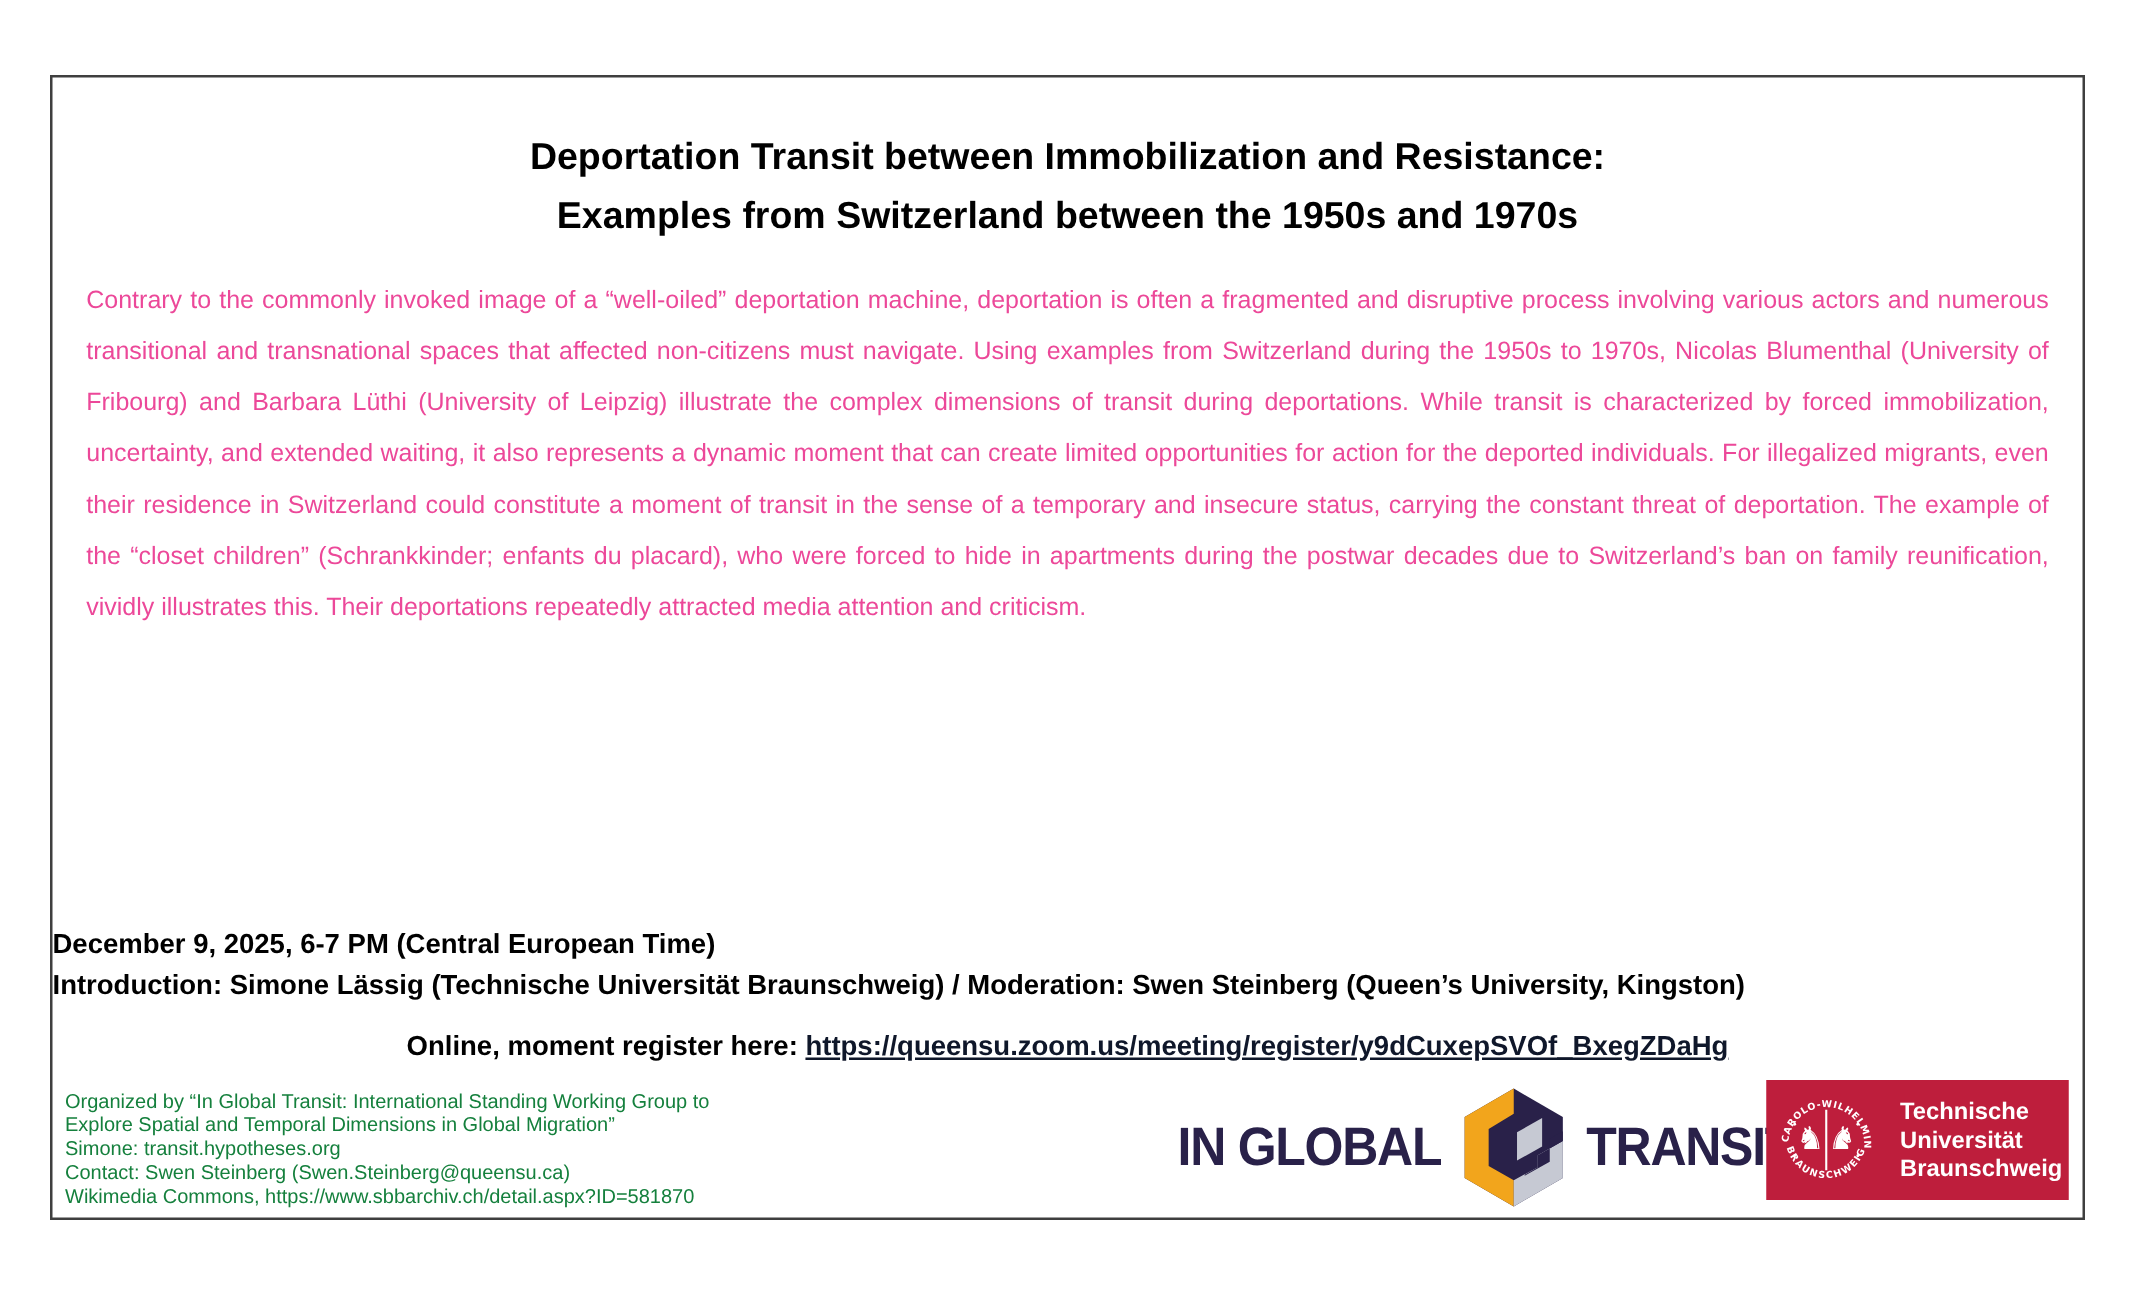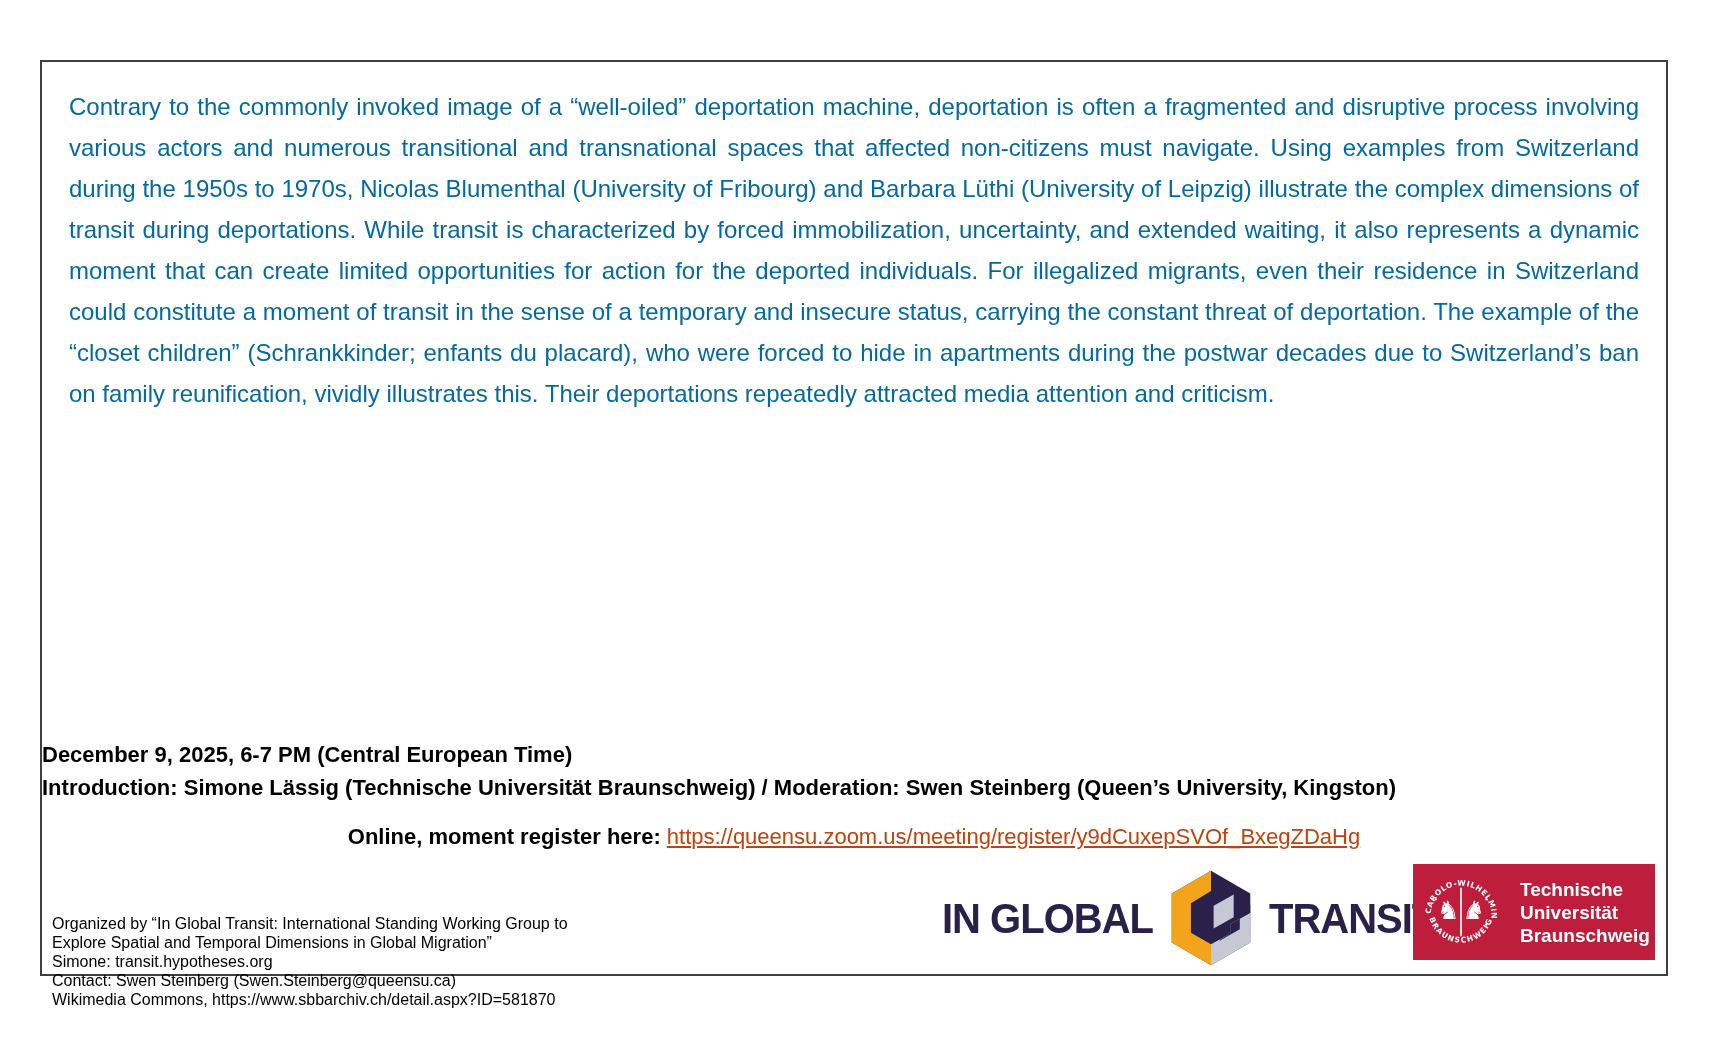--- a/index.html
+++ b/index.html
@@ -9,39 +9,39 @@
   }
   .frame{
     position:absolute;left:40px;top:60px;width:1624px;height:912px;
     border:2px solid #3f3f3f;background:#fff;
   }
   .title{
     margin:40px 30px 0 30px;text-align:center;font-weight:bold;
     font-size:30px;line-height:47px;color:#000;
   }
   .abstract{
-    margin:24px 27px 0 27px;font-size:24px;line-height:41px;
-    text-align:justify;color:#0369a1;
+    margin:24px 27px 0 27px;font-size:20px;line-height:41px;
+    text-align:justify;color:#ec4899;
   }
   .event-datetime{
     position:absolute;left:0;top:680px;width:100%;text-align:left;
     font-weight:bold;font-size:22px;
   }
   .event-people{
     position:absolute;left:0;top:713px;width:100%;
     font-weight:bold;font-size:22px;
   }
   .register{
     position:absolute;left:0;top:762px;width:100%;text-align:center;
     font-weight:bold;font-size:22px;
   }
-  .register-link{color:#c2410c;text-decoration:underline;font-weight:normal;cursor:pointer;}
+  .register-link{color:#0f172a;text-decoration:underline;font-weight:bold;cursor:pointer;}
   .credits{
-    position:absolute;left:10px;top:852px;width:560px;
-    font-size:16px;line-height:19px;color:#000000;
+    position:absolute;left:10px;top:810px;width:560px;
+    font-size:16px;line-height:19px;color:#15803d;
   }
   .igt-logo{
     position:absolute;left:900px;top:812px;width:460px;height:88px;
     display:flex;align-items:center;
   }
   .igt-text{
     font-weight:bold;font-size:40px;letter-spacing:-1px;color:#292149;
     transform:scaleY(1.08);white-space:nowrap;
   }
   .igt-cube{margin:0 14px;flex:0 0 auto;}
@@ -53,20 +53,24 @@
   .tub-name{
     margin-left:19px;color:#ffffff;font-weight:bold;
     font-size:19px;line-height:23px;
   }
 </style>
 </head>
 <body>
 
 <div class="frame">
 
+  <h1 class="title">
+    <span>Deportation Transit between Immobilization and Resistance:</span><br>
+    <span>Examples from Switzerland between the 1950s and 1970s</span>
+  </h1>
 
   <p class="abstract">Contrary to the commonly invoked image of a “well-oiled” deportation machine, deportation is often a fragmented and disruptive process involving various actors and numerous transitional and transnational spaces that affected non-citizens must navigate. Using examples from Switzerland during the 1950s to 1970s, Nicolas Blumenthal (University of Fribourg) and Barbara Lüthi (University of Leipzig) illustrate the complex dimensions of transit during deportations. While transit is characterized by forced immobilization, uncertainty, and extended waiting, it also represents a dynamic moment that can create limited opportunities for action for the deported individuals. For illegalized migrants, even their residence in Switzerland could constitute a moment of transit in the sense of a temporary and insecure status, carrying the constant threat of deportation. The example of the “closet children” (Schrankkinder; enfants du placard), who were forced to hide in apartments during the postwar decades due to Switzerland’s ban on family reunification, vividly illustrates this. Their deportations repeatedly attracted media attention and criticism.</p>
 
   <div class="event-datetime">December 9, 2025, 6-7 PM (Central European Time)</div>
 
   <div class="event-people">Introduction: Simone Lässig (Technische Universität Braunschweig) / Moderation: Swen Steinberg (Queen’s University, Kingston)</div>
 
   <div class="register">
     <span>Online, moment register here: </span><a class="register-link" href="#" title="https://queensu.zoom.us/meeting/register/y9dCuxepSVOf_BxegZDaHg">https://queensu.zoom.us/meeting/register/y9dCuxepSVOf_BxegZDaHg</a>
   </div>

